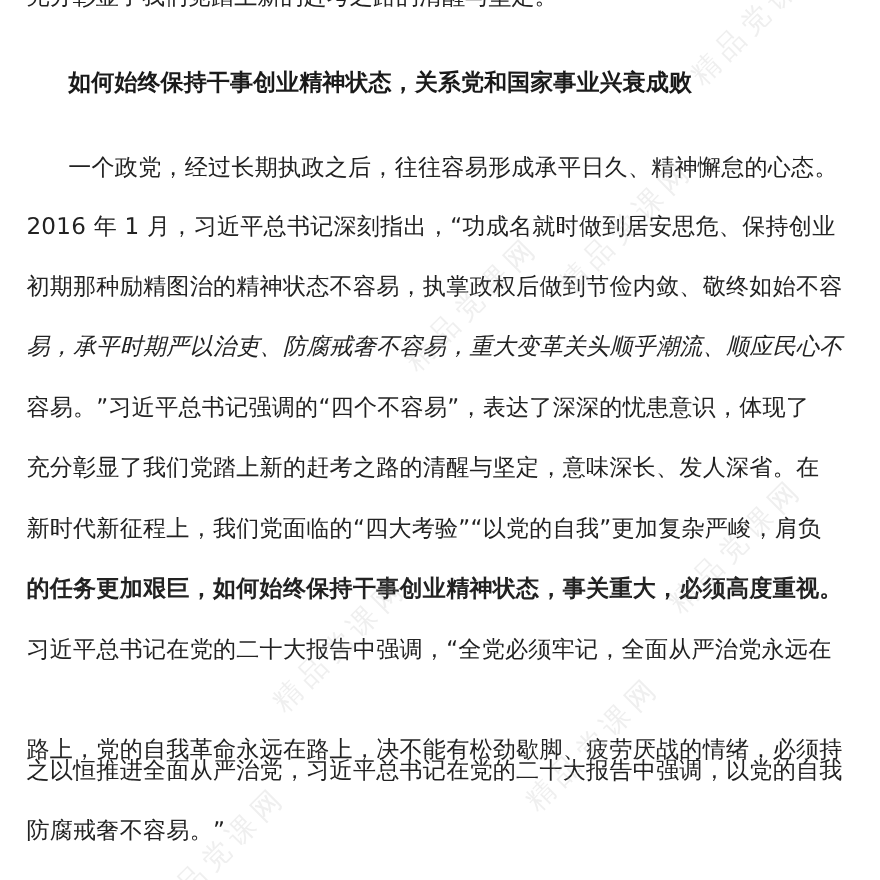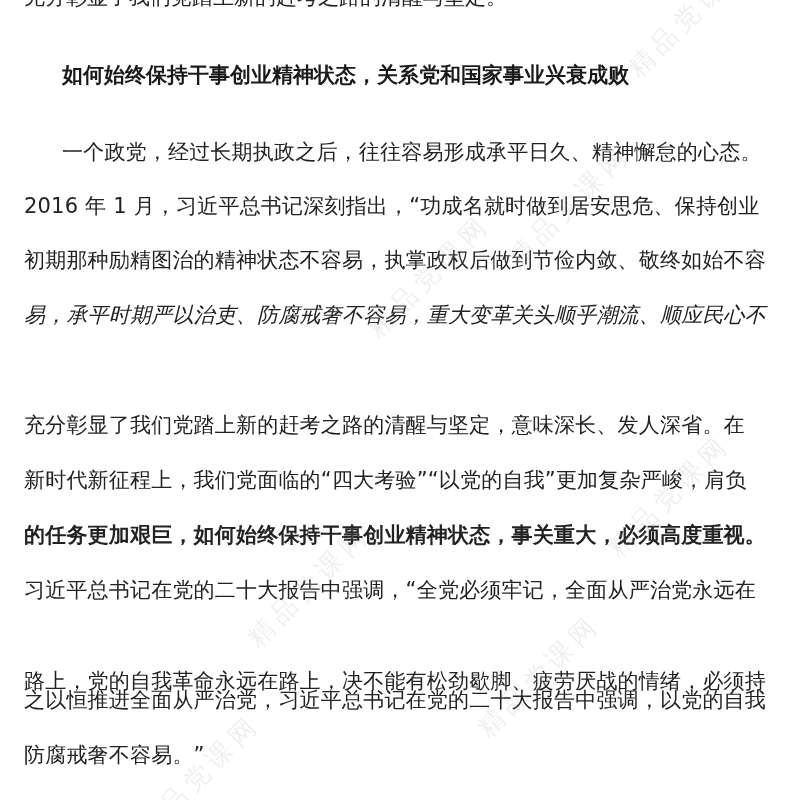--- a/index.html
+++ b/index.html
@@ -69,20 +69,21 @@
 <div class="page">
 
   <div class="cut-line">充分彰显了我们党踏上新的赶考之路的清醒与坚定。</div>
 
   <div class="heading">如何始终保持干事创业精神状态，关系党和国家事业兴衰成败</div>
 
   <div class="line indent" style="top:138px;">一个政党，经过长期执政之后，往往容易形成承平日久、精神懈怠的心态。</div>
   <div class="line" style="top:192px;">2016 年 1 月，习近平总书记深刻指出，“功成名就时做到居安思危、保持创业</div>
   <div class="line" style="top:246px;">初期那种励精图治的精神状态不容易，执掌政权后做到节俭内敛、敬终如始不容</div>
   <div class="line" style="top:301px;font-style:italic;">易，承平时期严以治吏、防腐戒奢不容易，重大变革关头顺乎潮流、顺应民心不</div>
+  <div class="line" style="top:356px;">容易。”习近平总书记强调的“四个不容易”，表达了深深的忧患意识，体现了</div>
   <div class="line" style="top:411px;">充分彰显了我们党踏上新的赶考之路的清醒与坚定，意味深长、发人深省。在</div>
   <div class="line" style="top:466px;">新时代新征程上，我们党面临的“四大考验”“以党的自我”更加复杂严峻，肩负</div>
   <div class="line" style="top:521px;font-weight:bold;">的任务更加艰巨，如何始终保持干事创业精神状态，事关重大，必须高度重视。</div>
   <div class="line" style="top:576px;">习近平总书记在党的二十大报告中强调，“全党必须牢记，全面从严治党永远在</div>
   <div class="line" style="top:631px;margin-top:36px;">路上，党的自我革命永远在路上，决不能有松劲歇脚、疲劳厌战的情绪，必须持</div>
   <div class="line" style="top:686px;">之以恒推进全面从严治党，习近平总书记在党的二十大报告中强调，以党的自我</div>
   <div class="line" style="top:741px;">防腐戒奢不容易。”</div>
 
   <div class="watermark" style="left:360px; top:320px;">精品党课网</div>
   <div class="watermark" style="left:500px; top:250px;">精品党课网</div>

